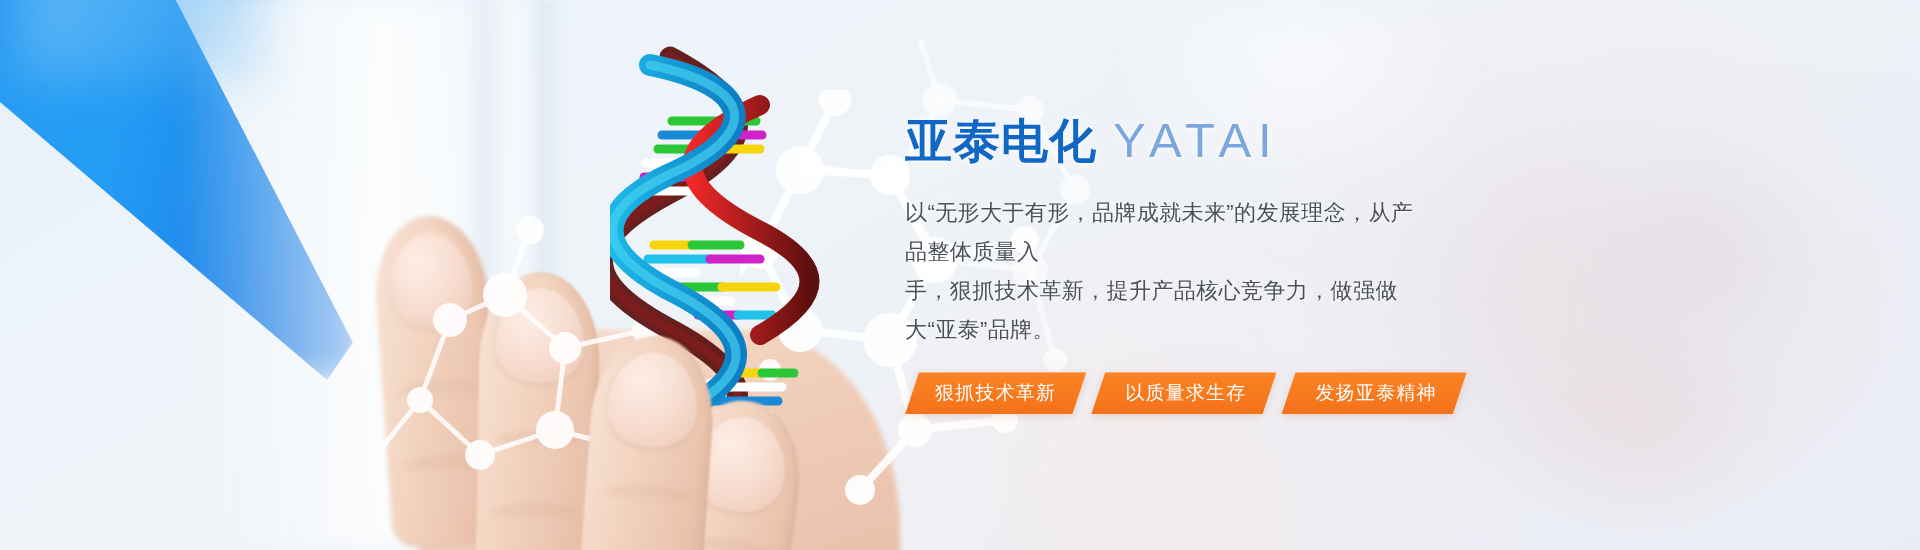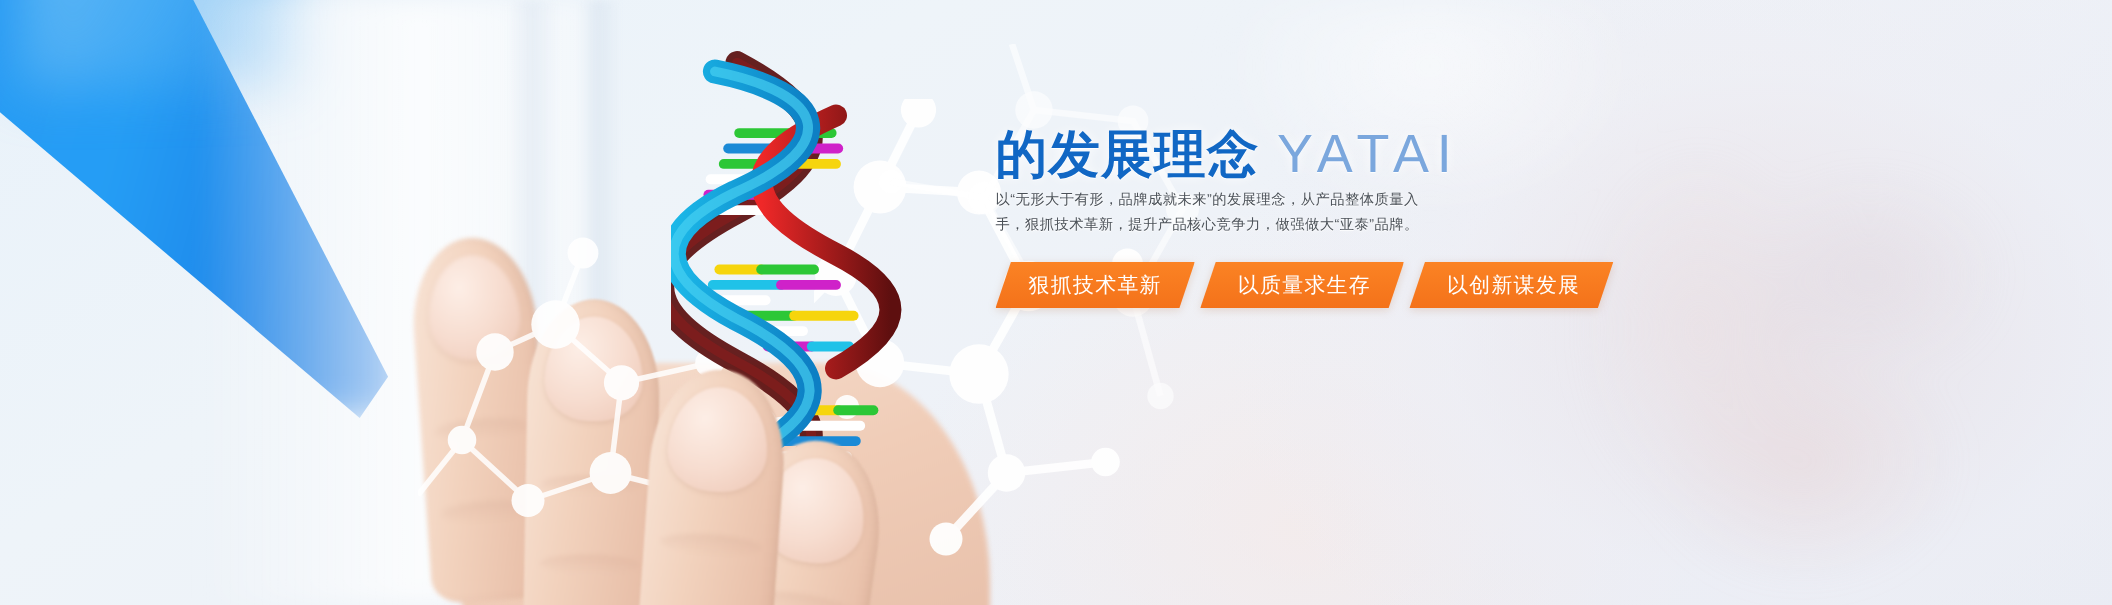--- a/index.html
+++ b/index.html
@@ -137,21 +137,22 @@
   }
   .headline .cn { color: #1167c4; }
   .headline .en {
     color: #7ba7dd;
     font-weight: 400;
     letter-spacing: 7px;
     margin-left: 16px;
     font-size: 49px;
   }
   .subtext {
-    font-size: 13px;
+    margin-top: 24px;
+    font-size: 22px;
     line-height: 1.78;
     color: #4b5158;
     letter-spacing: 0.4px;
     width: 510px;
     text-shadow: 0 0 7px rgba(255,255,255,0.95), 0 1px 0 rgba(255,255,255,0.9);
   }
   .tags {
     margin-top: 23px;
     display: flex;
     align-items: stretch;
@@ -321,32 +322,32 @@
     </g>
 
     <path d="M150,70 C60,110 60,150 150,196 C216,230 216,262 150,300" stroke="url(#rd)" stroke-width="20" fill="none" stroke-linecap="round"></path>
 
     <path d="M40,30 C140,50 158,96 58,140 C-16,176 -16,214 58,254 C150,300 150,342 50,388" stroke="url(#cy)" stroke-width="22" fill="none" stroke-linecap="round"></path>
     <path d="M40,30 C140,50 158,96 58,140 C-16,176 -16,214 58,254 C150,300 150,342 50,388" stroke="#49d3f2" stroke-width="9" fill="none" stroke-linecap="round" opacity="0.65"></path>
   </svg>
 
   <div class="content">
     <div class="headline">
-      <span class="cn">的发展理念</span><span class="en">YATAI</span>
+      <span class="cn">亚泰电化</span><span class="en">YATAI</span>
     </div>
     <div class="subtext">
       <div>以“无形大于有形，品牌成就未来”的发展理念，从产品整体质量入</div>
       <div>手，狠抓技术革新，提升产品核心竞争力，做强做大“亚泰”品牌。</div>
     </div>
     <div class="tags">
       <div class="tag t1">
         <span>狠抓技术革新</span>
       </div>
       <div class="tag t2">
         <span>以质量求生存</span>
       </div>
       <div class="tag t3">
-        <span>以创新谋发展</span>
+        <span>发扬亚泰精神</span>
       </div>
     </div>
   </div>
 
 </div>
 
 </body></html>

